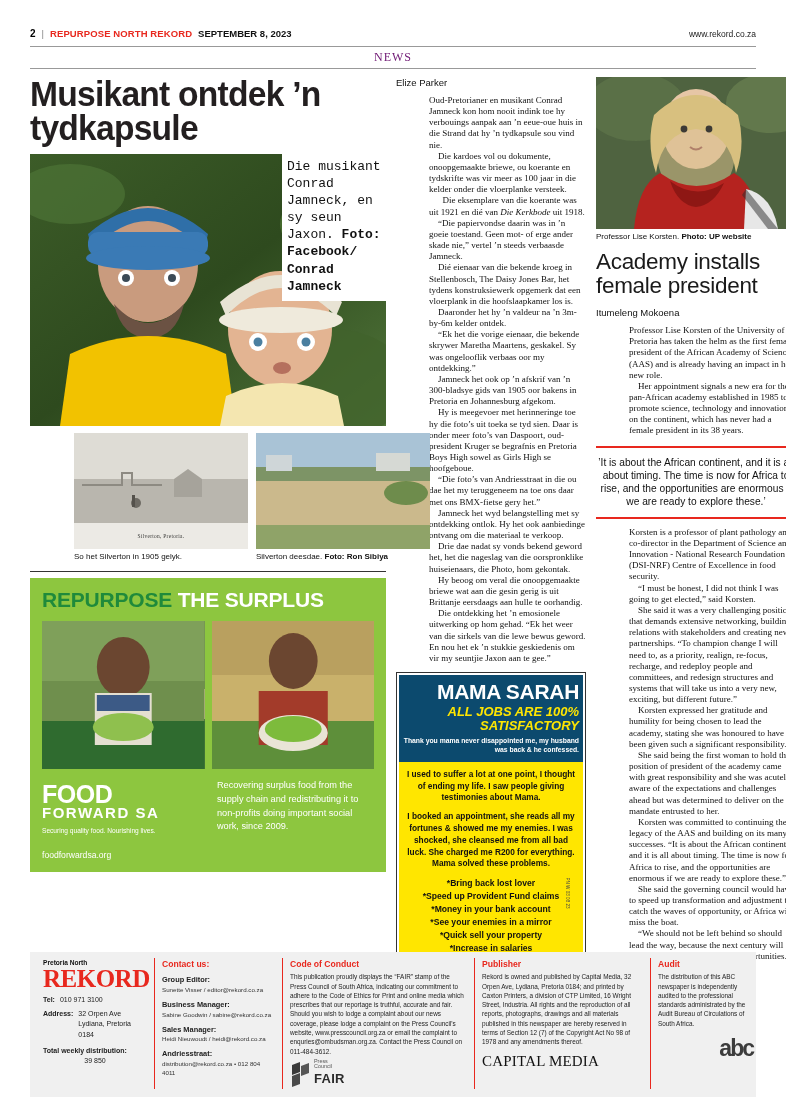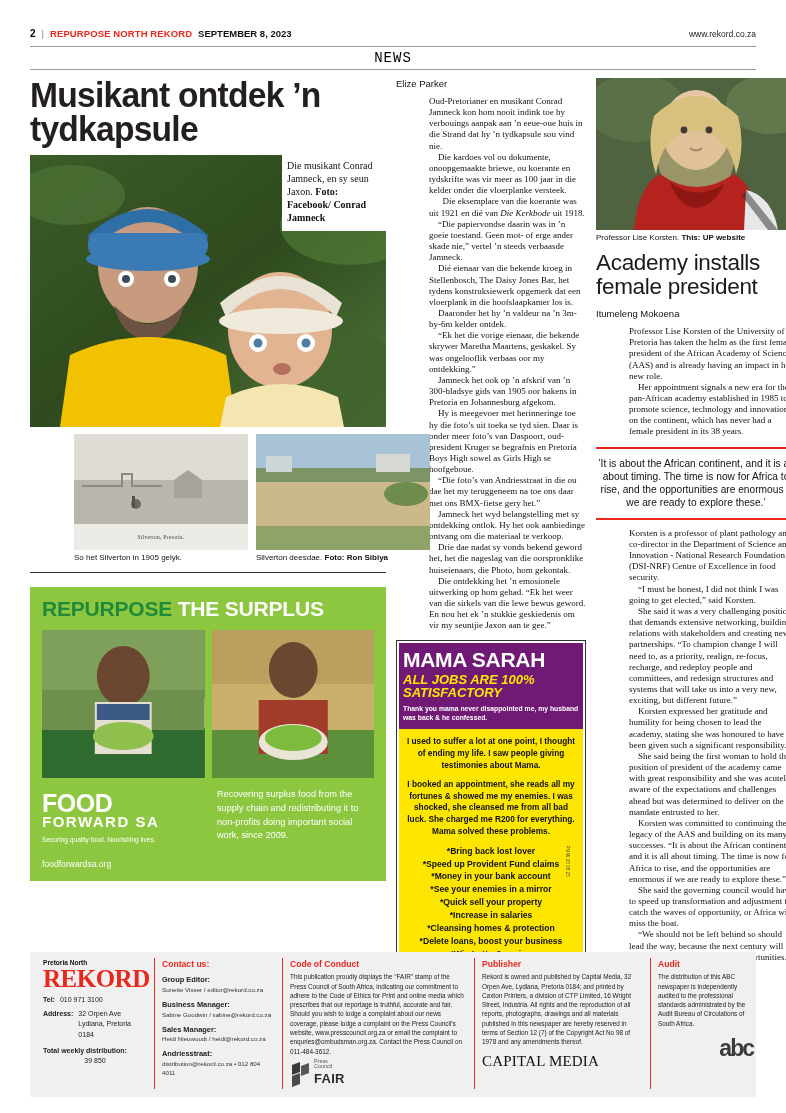--- a/index.html
+++ b/index.html
@@ -20,22 +20,22 @@
   }
   .topbar-left { display: flex; align-items: baseline; gap: 6px; font-size: 9.5px; font-weight: bold; }
   .pagenum { color: #000; font-size: 10px; font-weight: bold; }
   .sep { color: #888; font-weight: normal; }
   .pubname { color: #e8281e; letter-spacing: .1px; }
   .pubdate { color: #111; }
   .topbar-right { font-size: 8.5px; color: #222; font-family: "Liberation Sans", sans-serif; }
 
   .rule-thin { border-top: 1px solid #999; margin-top: 3px; }
   .section-band {
-    text-align: center; font-family: Liberation Mono, monospace;
-    font-size: 14px; letter-spacing: 1px; color: #000000;
+    text-align: center; font-family: Liberation Serif, serif;
+    font-size: 12px; letter-spacing: 1px; color: #701a75;
     padding: 3px 0 3px;
     border-bottom: 1px solid #999;
   }
 
   
   .grid {
     display: grid;
     grid-template-columns: 356px 190px 200px;
     column-gap: 10px;
     margin-top: 8px;
@@ -54,22 +54,22 @@
     transform: scaleX(0.96);
     transform-origin: left;
   }
 
   
   .photo { width: 100%; display:block; position: relative; overflow: hidden; }
   .main-photo { height: 272px; position: relative; background: #3f5a2b; }
   .cap-overlay {
     position: absolute; right: 0; top: 0; width: 104px;
     background: #ffffff; padding: 4px 5px 6px 5px;
-    font-family: Liberation Serif, serif;
-    font-size: 10px; line-height: 1.32; color: #111;
+    font-family: Liberation Mono, monospace;
+    font-size: 13px; line-height: 1.32; color: #111;
   }
   .cap-overlay b { font-weight: bold; }
 
   .photo-caption {
     font-family: "Liberation Sans", sans-serif;
     font-size: 8px; line-height: 1.3; color: #111;
     padding-top: 3px;
   }
   .photo-caption b { font-weight: bold; }
 
@@ -101,21 +101,21 @@
   }
   .pullquote {
     border-top: 2.5px solid #e8281e; border-bottom: 2.5px solid #e8281e;
     margin: 9px 0 8px; padding: 8px 2px 9px;
     font-family: "Liberation Sans", sans-serif;
     font-size: 10.2px; line-height: 1.28; text-align: center; color: #111;
   }
 
   
   .ff-ad {
-    margin-top: 9px; border-top: 1.4px solid #333; padding-top: 14px;
+    margin-top: 9px; border-top: 1.4px solid #333; padding-top: 6px;
   }
   .ff-inner { background: #8dc63f; padding: 10px 12px 12px; position: relative; }
   .ff-title {
     font-family: "Liberation Sans", sans-serif; font-weight: bold;
     font-size: 21px; color: #ffffff; letter-spacing: -0.2px; margin-bottom: 9px;
   }
   .ff-title .grn { color: #1f8a3b; }
   .ff-photos { display: grid; grid-template-columns: 1fr 1fr; gap: 7px; }
   .ff-ph { height: 148px; }
   .ff-ph-a { background: linear-gradient(#6f8f4d 0 46%, #d9c79a 46% 66%, #2f6b2f 66%); }
@@ -137,21 +137,21 @@
   }
   .ff-copy {
     font-family: "Liberation Sans", sans-serif; font-size: 9.2px;
     line-height: 1.5; color: #ffffff;
   }
 
   
   .mama {
     margin-top: 8px; border: 1.3px solid #333; padding: 2px;
   }
-  .mama-head { background: #701a75; padding: 6px 4px 7px; text-align: left; }
+  .mama-head { background: #0c4a6e; padding: 6px 4px 7px; text-align: right; }
   .mama-name {
     font-family: "Liberation Sans", sans-serif; font-weight: bold;
     font-size: 21px; color: #ffffff; letter-spacing: -0.3px; line-height: 1;
   }
   .mama-sub {
     font-family: "Liberation Sans", sans-serif; font-weight: bold; font-style: italic;
     font-size: 13px; color: #ffe600; line-height: 1.05; margin-top: 3px;
   }
   .mama-test {
     font-family: "Liberation Sans", sans-serif; font-weight: bold;
@@ -371,20 +371,21 @@
         <p>&nbsp;&nbsp;Die eksemplare van die koerante was uit 1921 en dié van <i>Die Kerkbode</i> uit 1918.</p>
         <p>“Die papiervondse daarin was in ’n goeie toestand. Geen mot- of erge ander skade nie,” vertel ’n steeds verbaasde Jamneck.</p>
         <p>Dié eienaar van die bekende kroeg in Stellenbosch, The Daisy Jones Bar, het tydens konstruksiewerk opgemerk dat een vloerplank in die hoofslaapkamer los is.</p>
         <p>Daaronder het hy ’n valdeur na ’n 3m-by-6m kelder ontdek.</p>
         <p>“Ek het die vorige eienaar, die bekende skrywer Maretha Maartens, geskakel. Sy was ongelooflik verbaas oor my ontdekking.”</p>
         <p>Jamneck het ook op ’n afskrif van ’n 300-bladsye gids van 1905 oor bakens in Pretoria en Johannesburg afgekom.</p>
         <p>Hy is meegevoer met herinneringe toe hy die foto’s uit toeka se tyd sien. Daar is onder meer foto’s van Daspoort, oud-president Kruger se begrafnis en Pretoria Boys High sowel as Girls High se hoofgeboue.</p>
         <p>“Die foto’s van Andriesstraat in die ou dae het my teruggeneem na toe ons daar met ons BMX-fietse gery het.”</p>
         <p>Jamneck het wyd belangstelling met sy ontdekking ontlok. Hy het ook aanbiedinge ontvang om die materiaal te verkoop.</p>
         <p>Drie dae nadat sy vonds bekend geword het, het die nageslag van die oorspronklike huiseienaars, die Photo, hom gekontak.</p>
+        <p>Hy beoog om veral die onoopgemaakte briewe wat aan die gesin gerig is uit Brittanje eersdaags aan hulle te oorhandig.</p>
         <p>Die ontdekking het ’n emosionele uitwerking op hom gehad. “Ek het weer van die sirkels van die lewe bewus geword. En nou het ek ’n stukkie geskiedenis om vir my seuntjie Jaxon aan te gee.”</p>
       </div>
 
       <div class="mama">
         <div class="mama-head">
           <div class="mama-name">MAMA SARAH</div>
           <div class="mama-sub">ALL JOBS ARE 100% SATISFACTORY</div>
           <div class="mama-test">Thank you mama never disappointed me, my husband was back &amp; he confessed.</div>
         </div>
         <div class="mama-body">
@@ -426,21 +427,21 @@
           <circle cx="88" cy="52" r="3.4" fill="#3c3a36"></circle>
           <circle cx="113" cy="52" r="3.4" fill="#3c3a36"></circle>
           <path d="M94 70 q6 5 12 0" stroke="#b0806a" stroke-width="2" fill="none"></path>
           <path d="M64 96 q36 26 74 0 q22 12 26 56 l-126 0 q4 -44 26 -56z" fill="#b5231f"></path>
           <path d="M74 104 q26 20 54 2 q-10 22 -28 24 q-18 -2 -26 -26z" fill="#8e1714"></path>
           <path d="M150 112 q26 6 32 40 l-34 0z" fill="#e7e7e7"></path>
           <path d="M150 112 l32 40 l-10 0 l-26 -34z" fill="#2b2b2b" opacity=".5"></path>
         </svg>
       </div>
       <div class="photo-caption">
-        <span>Professor Lise Korsten. </span><b>This: UP website</b>
+        <span>Professor Lise Korsten. </span><b>Photo: UP website</b>
       </div>
 
       <h2 class="subhead">Academy installs female president</h2>
       <div class="byline">Itumeleng Mokoena</div>
       <div class="bodytext">
         <p class="first">Professor Lise Korsten of the University of Pretoria has taken the helm as the first female president of the African Academy of Science (AAS) and is already having an impact in her new role.</p>
         <p>Her appointment signals a new era for the pan-African academy established in 1985 to promote science, technology and innovation on the continent, which has never had a female president in its 38 years.</p>
       </div>
 
       <div class="pullquote">’It is about the African continent, and it is all about timing. The time is now for Africa to rise, and the opportunities are enormous if we are ready to explore these.’</div>

